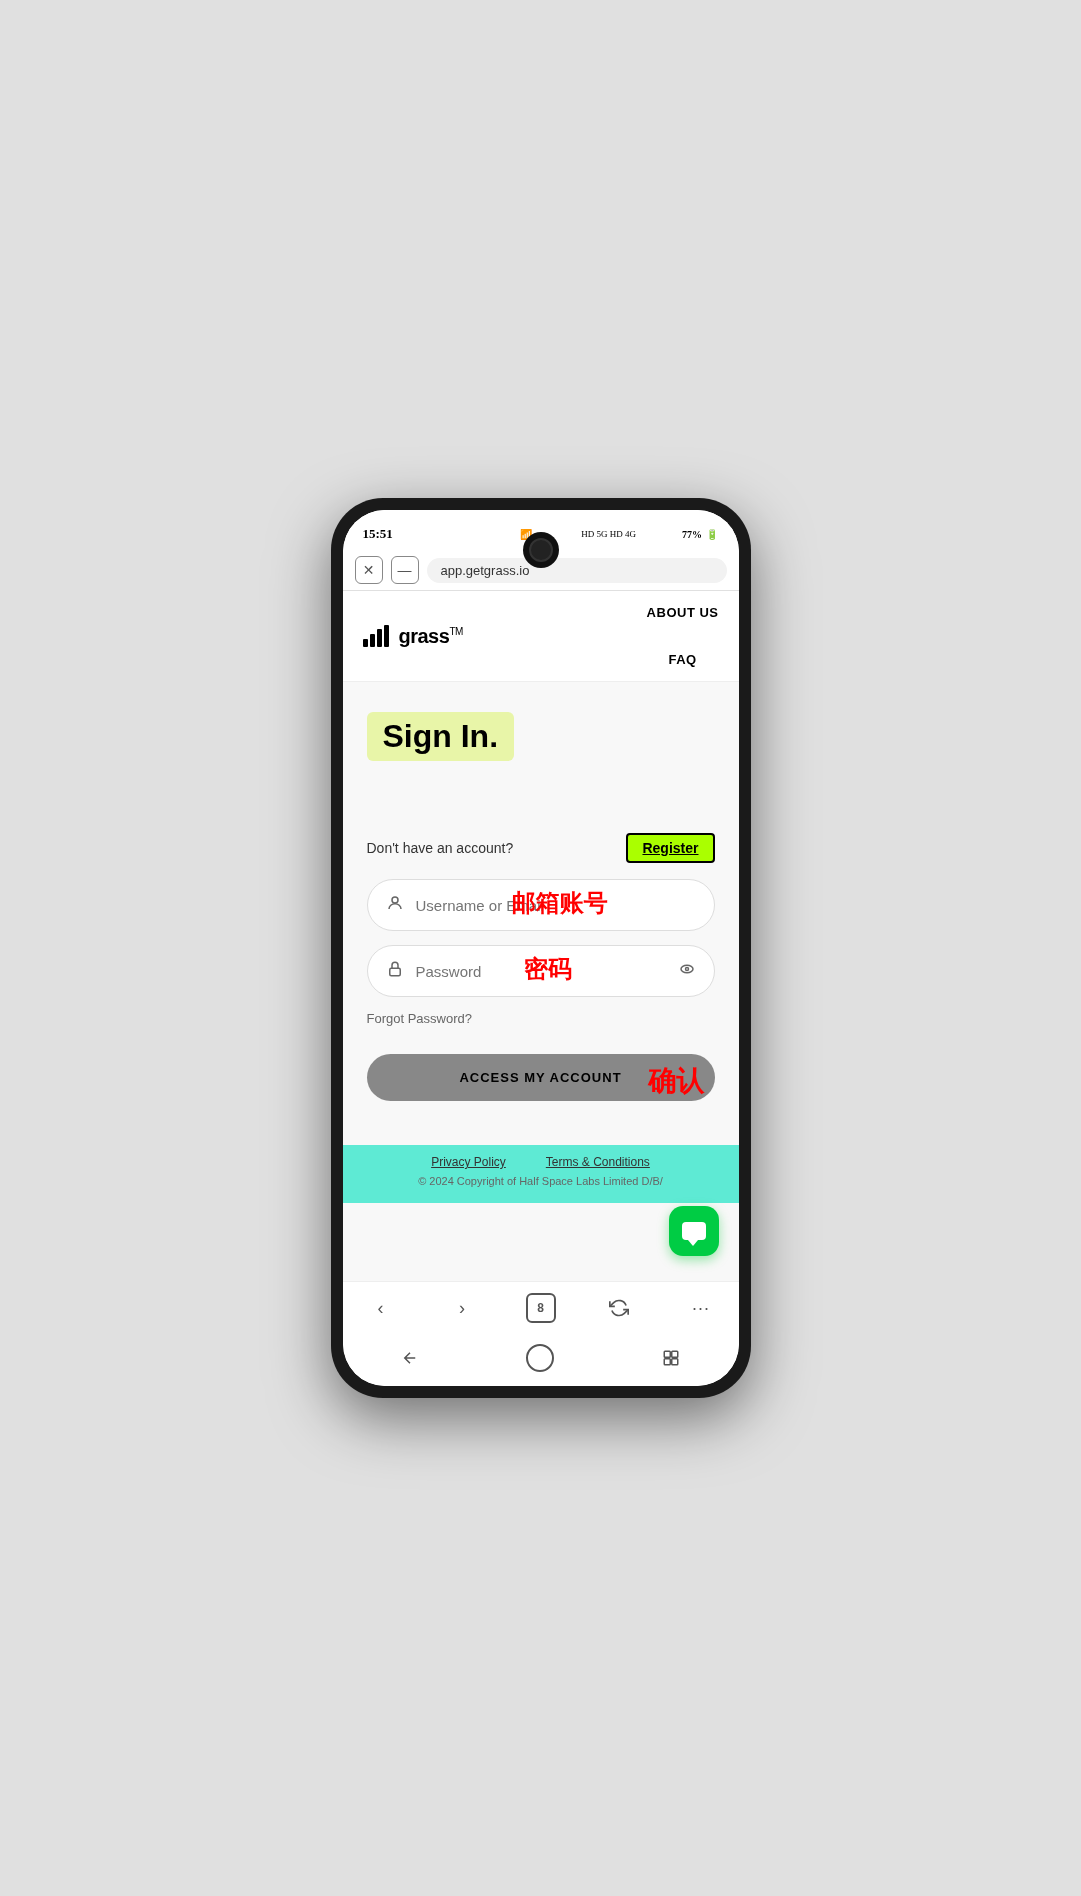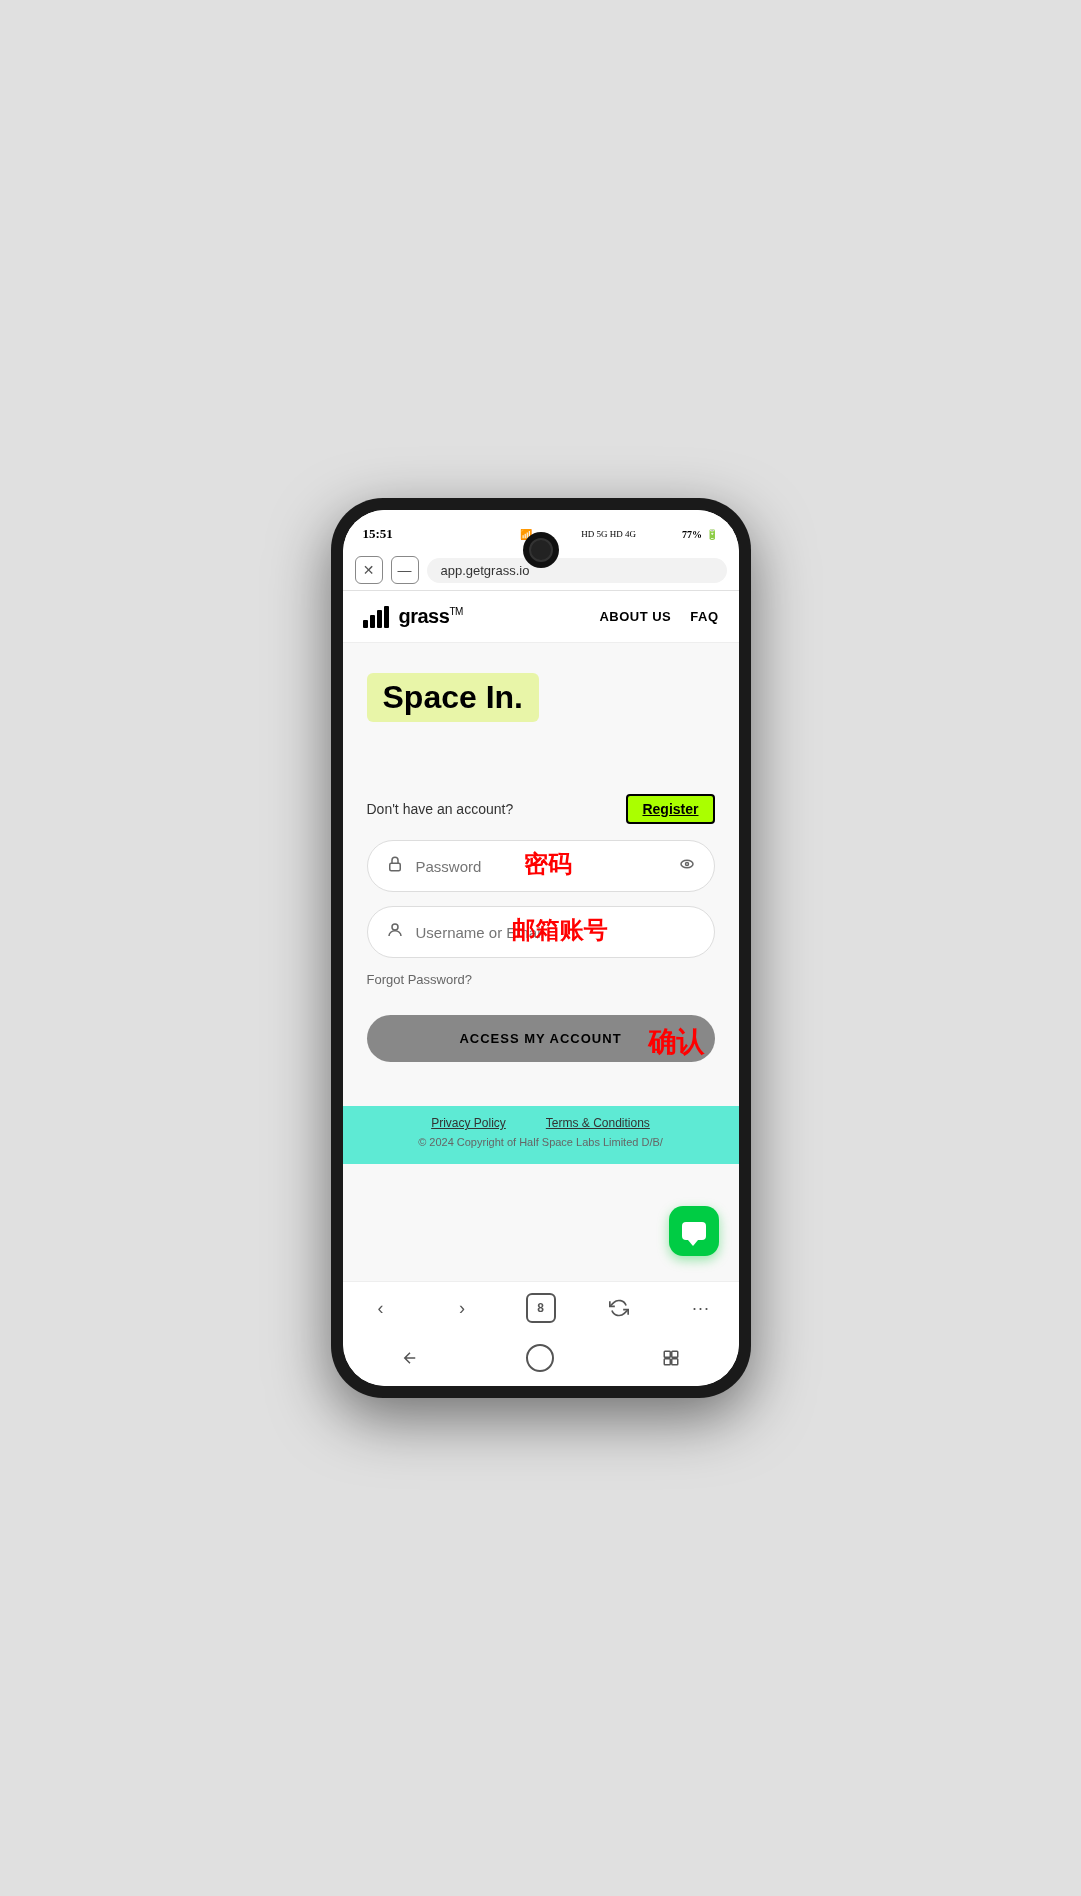--- a/index.html
+++ b/index.html
@@ -164,21 +164,22 @@
     }
     .logo-text {
       font-size: 20px;
       font-weight: 700;
       color: #000;
       letter-spacing: -0.5px;
     }
     .nav-links {
       display: flex;
       align-items: center;
-      gap: 19px;
+      gap: 32px;
+      flex-direction: column;
     }
     .nav-link {
       font-size: 13px;
       font-weight: 600;
       color: #000;
       text-decoration: none;
       letter-spacing: 0.5px;
       cursor: pointer;
     }
 
@@ -452,27 +453,40 @@
         <div class="nav-links">
           <a class="nav-link">ABOUT US</a>
           <a class="nav-link">FAQ</a>
         </div>
       </div>
 
       <div class="main">
 
         <div style="margin-bottom: 36px;">
           <div class="sign-in-label">
-            <span class="sign-in-text">Space In.</span>
+            <span class="sign-in-text">Sign In.</span>
           </div>
         </div>
 
         <div class="account-row">
           <span class="no-account">Don't have an account?</span>
           <button class="register-btn">Register</button>
+        </div>
+
+        <div style="position:relative;">
+          <div class="input-field">
+            <span class="input-icon">
+              <svg width="18" height="18" viewBox="0 0 24 24" fill="none" stroke="#666" stroke-width="2">
+                <circle cx="12" cy="8" r="4"></circle>
+                <path d="M4 20c0-4 3.6-7 8-7s8 3 8 7"></path>
+              </svg>
+            </span>
+            <input type="text" placeholder="Username or Email" style="">
+          </div>
+          <span class="red-text-overlay" style="top: 8px; left: 50%; transform: translateX(-30%); font-size: 24px;">邮箱账号</span>
         </div>
 
         <div style="position:relative;">
           <div class="input-field">
             <span class="input-icon">
               <svg width="18" height="18" viewBox="0 0 24 24" fill="none" stroke="#666" stroke-width="2">
                 <rect x="5" y="11" width="14" height="10" rx="2"></rect>
                 <path d="M8 11V7a4 4 0 0 1 8 0v4"></path>
               </svg>
             </span>
@@ -480,33 +494,20 @@
             <span class="eye-icon">
               <svg width="18" height="18" viewBox="0 0 24 24" fill="none" stroke="#666" stroke-width="2">
                 <ellipse cx="12" cy="12" rx="8" ry="5"></ellipse>
                 <circle cx="12" cy="12" r="2"></circle>
               </svg>
             </span>
           </div>
           <span class="red-text-overlay" style="top: 8px; left: 48%; transform: translateX(-20%); font-size: 24px;">密码</span>
         </div>
 
-        <div style="position:relative;">
-          <div class="input-field">
-            <span class="input-icon">
-              <svg width="18" height="18" viewBox="0 0 24 24" fill="none" stroke="#666" stroke-width="2">
-                <circle cx="12" cy="8" r="4"></circle>
-                <path d="M4 20c0-4 3.6-7 8-7s8 3 8 7"></path>
-              </svg>
-            </span>
-            <input type="text" placeholder="Username or Email" style="">
-          </div>
-          <span class="red-text-overlay" style="top: 8px; left: 50%; transform: translateX(-30%); font-size: 24px;">邮箱账号</span>
-        </div>
-
         <div class="forgot-password">Forgot Password?</div>
 
         <div style="position:relative;">
           <button class="access-btn">
             <span>ACCESS MY ACCOUNT</span>
           </button>
           <span class="red-text-overlay" style="top: 8px; right: 10px; font-size: 28px;">确认</span>
         </div>
 
       </div>

